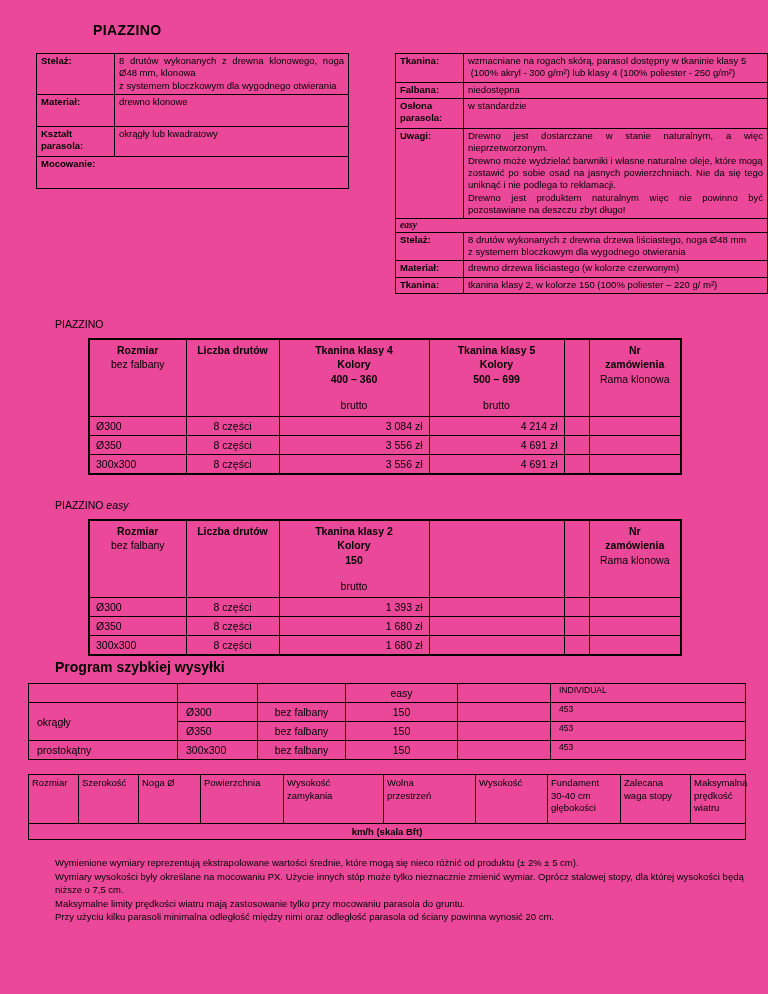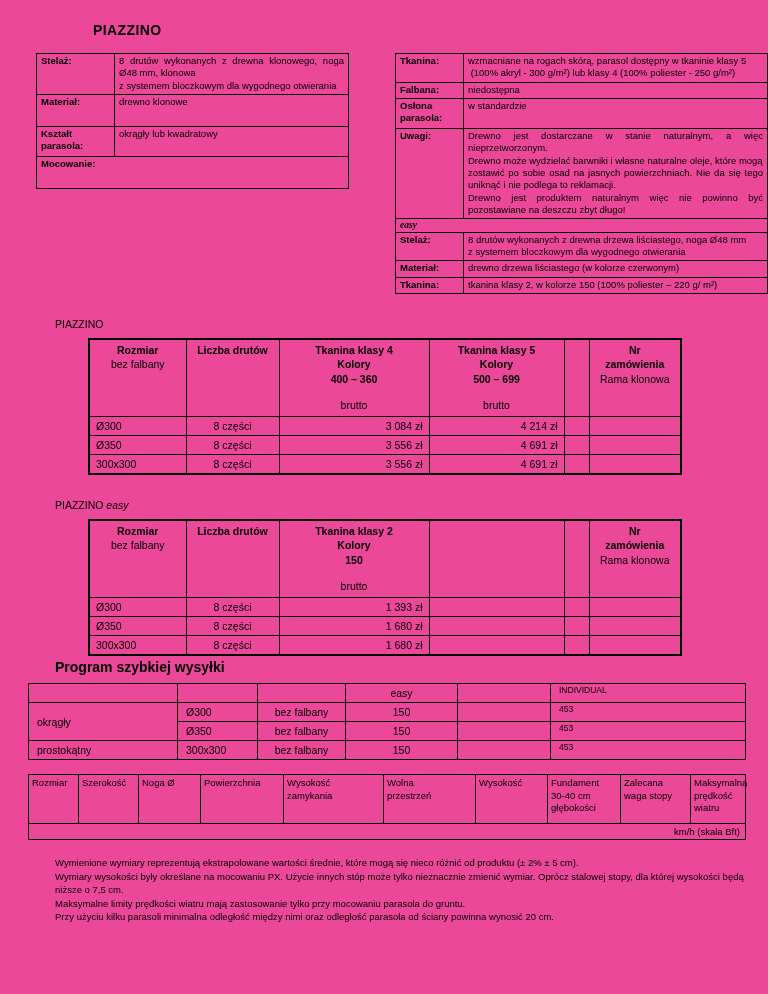--- a/index.html
+++ b/index.html
@@ -63,21 +63,21 @@
 
   
   table.dims {
     border-collapse:collapse; table-layout:fixed; width:717px;
     margin:14px 0 0 28px; border:1.5px solid #000;
   }
   table.dims th {
     border:1px solid #000; font-size:9.5px; font-weight:normal; text-align:left;
     vertical-align:top; padding:2px 3px; height:44px; line-height:1.32; white-space:pre-line;
   }
-  table.dims td.unit { border:1px solid #000; font-size:9.5px; text-align:right; padding:1px 5px; height:13px; }
+  table.dims td.unit { border:1px solid #000; font-size:9.5px; text-align:center; padding:1px 5px; height:13px;font-weight:bold; }
 
   
   .notes { margin:16px 0 0 55px; width:690px; font-size:9.5px; line-height:1.42; }
 </style>
 </head>
 <body>
 
 <div class="page">
 
   <h1 class="title">PIAZZINO</h1>

